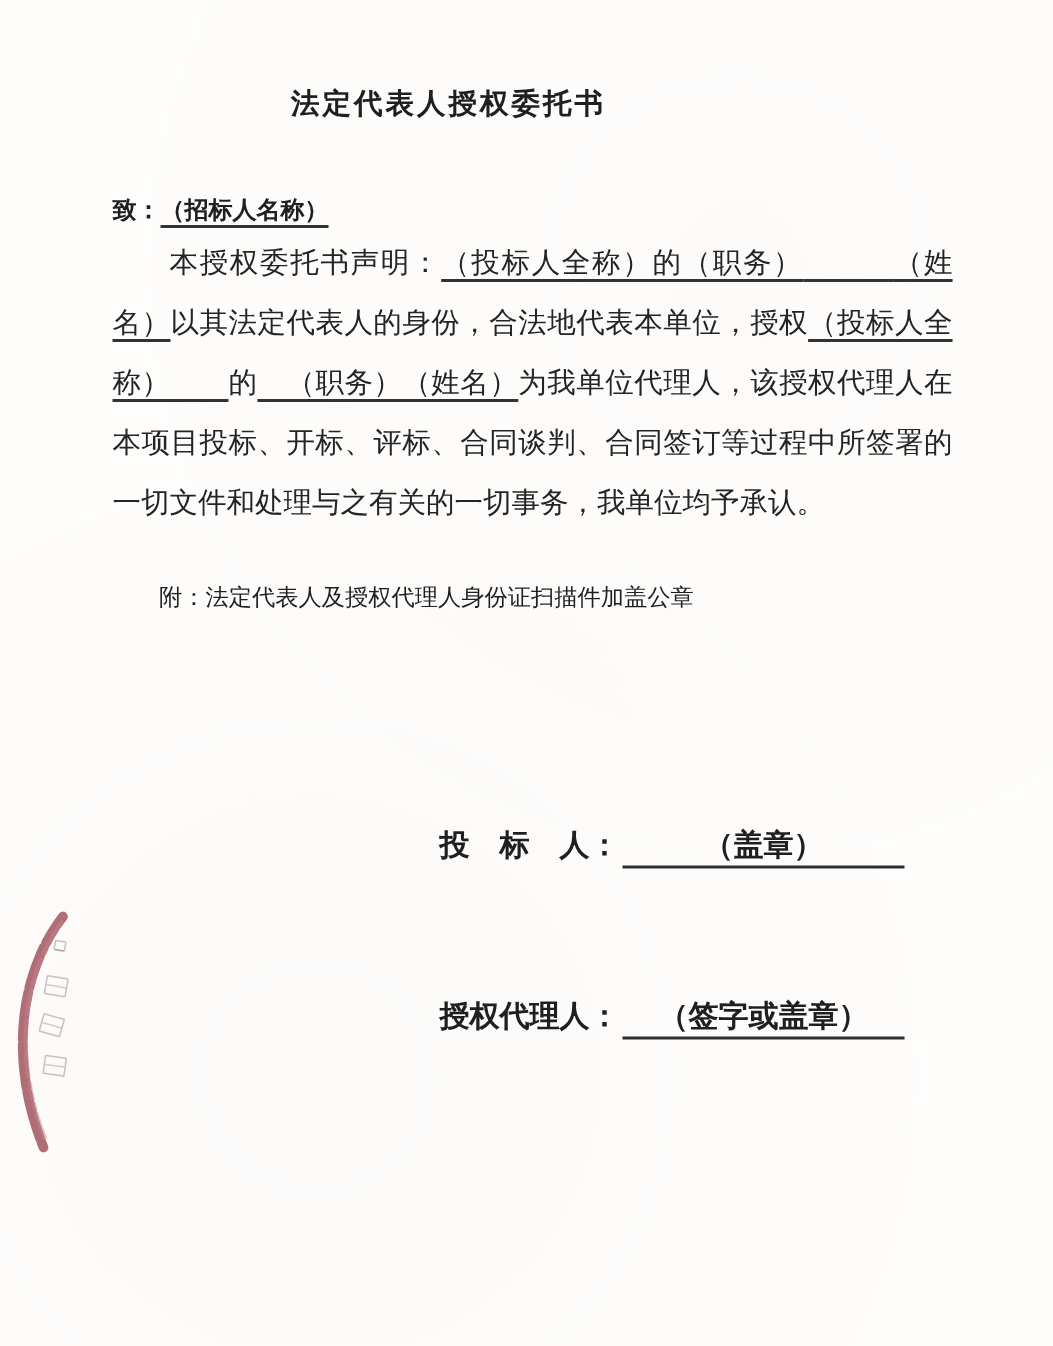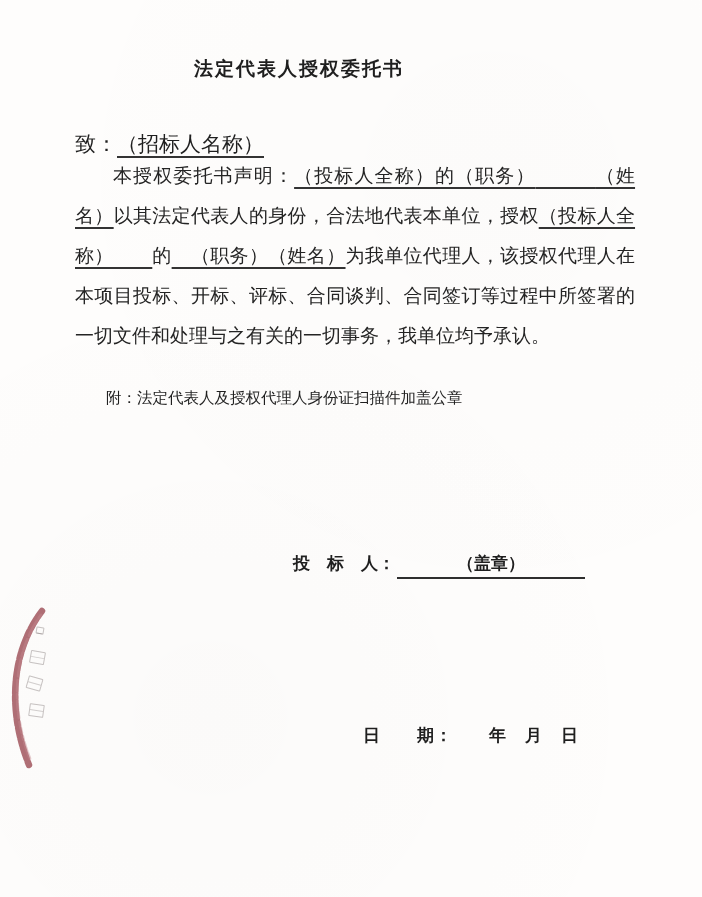--- a/index.html
+++ b/index.html
@@ -24,22 +24,22 @@
     top: 56px; left: 0; width: 598px;
     text-align: center;
     font-size: 19px;
     font-weight: 700;
     letter-spacing: 2px;
     color: #1f1f1f;
   }
   .addressee {
     position: absolute;
     top: 130px; left: 75px;
-    font-size: 21px;
-    font-weight: 400;
+    font-size: 16px;
+    font-weight: 700;
     color: #1f1f1f;
   }
   .u {
     text-decoration: underline;
     text-underline-offset: 5px;
     text-decoration-thickness: 1.5px;
     text-decoration-color: #333;
   }
   .declaration {
     position: absolute;
@@ -57,21 +57,21 @@
     width: 560px;
     font-size: 15.5px;
     text-indent: 2em;
     color: #242424;
   }
   .no-subdelegation { top: 332px; }
   .attachment { top: 388px; font-weight: 400; color: #1f1f1f; }
   .sig-row {
     position: absolute;
     left: 293px;
-    font-size: 17px;
+    font-size: 20px;
     font-weight: 700;
     color: #1f1f1f;
     line-height: 22px;
     white-space: nowrap;
   }
   .sig-row .sig-label { display: inline-block; }
   .sig-line {
     display: inline-block;
     min-width: 188px;
     border-bottom: 2px solid #2e2e2e;
@@ -119,22 +119,22 @@
   <div class="addressee"><span>致：</span><span class="u">（招标人名称）</span></div>
 
   <div class="declaration"><span>本授权委托书声明：</span><span class="u">（投标人全称）的（职务）</span><span class="u">　　　</span><span class="u">（姓名）</span><span>以其法定代表人的身份，合法地代表本单位，授权</span><span class="u">（投标人全称）　　</span><span>的</span><span class="u">　（职务）（姓名）</span><span>为我单位代理人，该授权代理人在本项目投标、开标、评标、合同谈判、合同签订等过程中所签署的一切文件和处理与之有关的一切事务，我单位均予承认。</span></div>
 
 
   <div class="line-single attachment">附：法定代表人及授权代理人身份证扫描件加盖公章</div>
 
   <div class="sig-row row-bidder"><span class="sig-label">投　标　人：</span><span class="sig-line">（盖章）</span></div>
 
 
+  <div class="sig-row row-agent"><span class="sig-label">授权代理人：</span><span class="sig-line">（签字或盖章）</span></div>
 
-  <div class="sig-row row-date">日　　期：　　年　月　日</div>
 
   <div class="stamp">
     <svg width="80" height="175" viewBox="0 0 80 175">
       <path d="M 42 8 C 14 44, 5 102, 29 162" fill="none" stroke="#99474f" stroke-width="6.5" stroke-linecap="round" opacity="0.78" stroke-dasharray="7 2 12 3 5 2 14 2 6 3 9 2"></path>
       <path d="M 41 12 C 16 46, 8 100, 30 156" fill="none" stroke="#c4888d" stroke-width="3" stroke-linecap="round" opacity="0.45" stroke-dasharray="4 3 9 2 6 4 11 3"></path>
     </svg>
     <div class="stamp-mark mark0"></div>
     <div class="stamp-mark mark1"></div>
     <div class="stamp-mark mark2"></div>
     <div class="stamp-mark mark3"></div>

